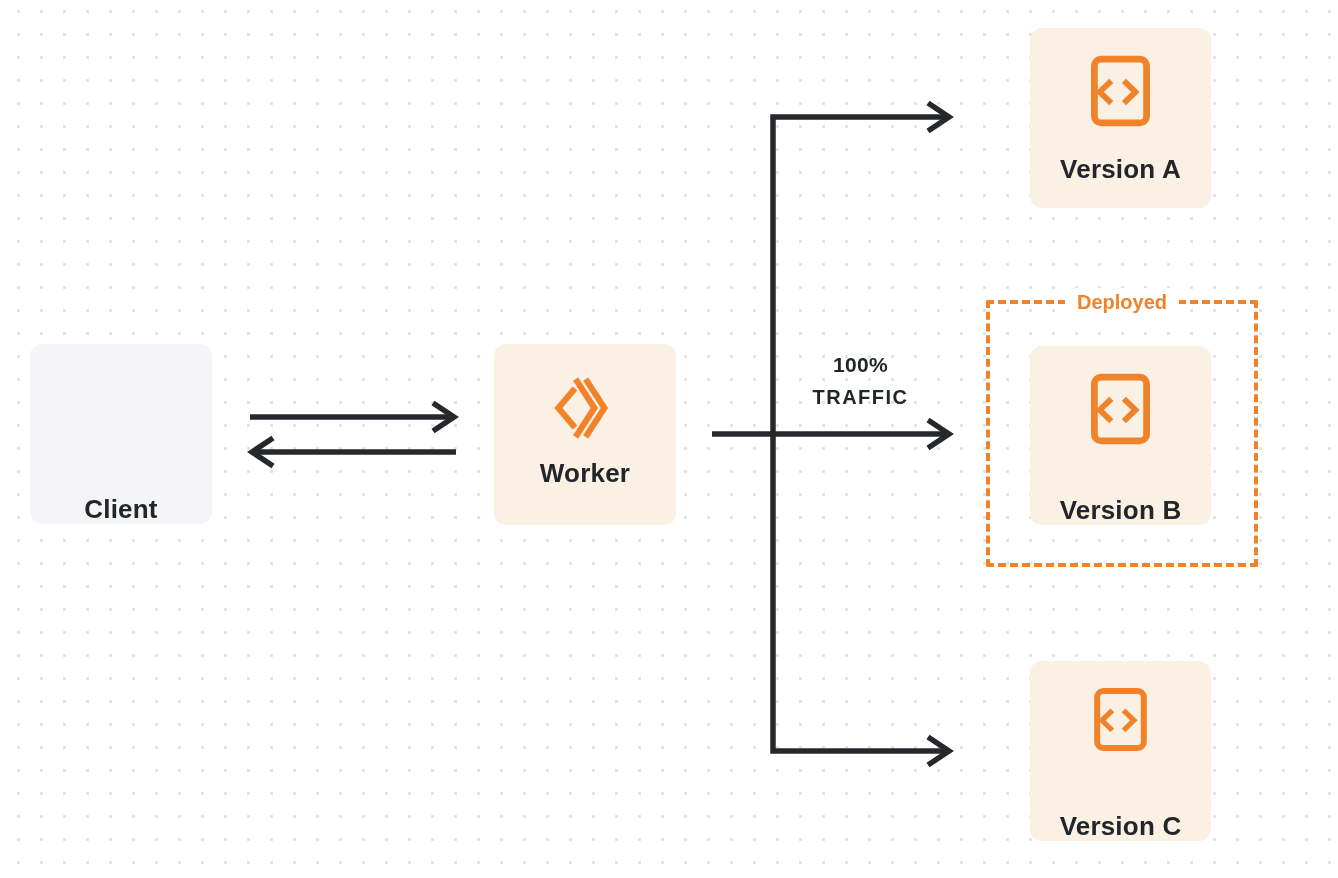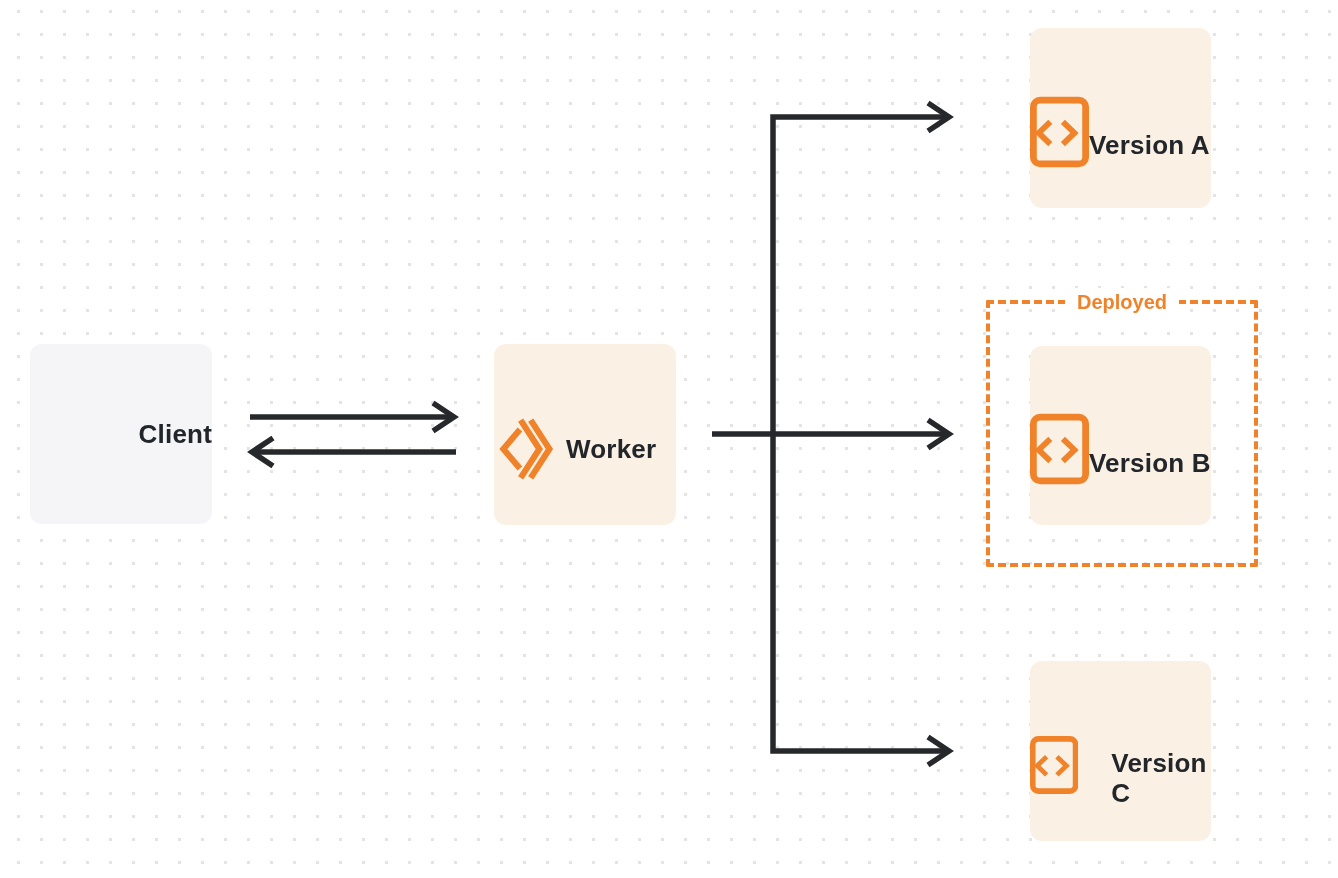--- a/index.html
+++ b/index.html
@@ -30,20 +30,21 @@
   .arrows {
     position: absolute;
     left: 0; top: 0;
     color: var(--line);
     z-index: 1;
   }
   .node {
     position: absolute;
     border-radius: 12px;
     display: flex;
+    flex-direction: column;
     align-items: center;
     z-index: 2;
   }
   .node-label {
     font-size: 26px;
     font-weight: 700;
     color: var(--ink);
     letter-spacing: 0.2px;
     line-height: 30px;
   }
@@ -52,30 +53,30 @@
     width: 182px; height: 180px;
     background: var(--client-bg);
     justify-content: flex-end;
   }
   .worker-node {
     left: 494px; top: 344px;
     width: 182px; height: 181px;
     background: var(--cream);
     padding-top: 28px;
   }
-  .worker-node .node-label { }
+  .worker-node .node-label { margin-top: 14px; }
   .version-node {
     left: 1030px;
     width: 181px; height: 180px;
     background: var(--cream);
     padding-top: 27px;
   }
   .version-node .node-label { margin-top: 27px; }
   .version-a { top: 28px; }
-  .version-b { top: 346px; height: 179px; }
+  .version-b { top: 346px; height: 179px; justify-content: space-between; }
   .version-c { top: 661px; gap: 33px; }
   .orange-icon { color: var(--accent); display: block; }
   .deployed-box {
     position: absolute;
     left: 986px; top: 300px;
     width: 272px; height: 267px;
     border: 4px dashed var(--accent);
     border-radius: 2px;
     z-index: 1;
   }
@@ -134,20 +135,24 @@
         <path d="M51 10 L77 50 L51 90"></path>
       </g>
     </svg>
     <span class="node-label">Worker</span>
   </div>
 
   <div class="deployed-box">
     <span class="deployed-label">Deployed</span>
   </div>
 
+  <div class="traffic-label">
+    <div class="traffic-line1">100%</div>
+    <div class="traffic-line2">TRAFFIC</div>
+  </div>
 
   <div class="node version-node version-a">
     <svg class="orange-icon" width="59" height="72" viewBox="0 0 61 73">
       <rect x="3.5" y="3.5" width="54" height="66" rx="7" fill="none" stroke="currentColor" stroke-width="7"></rect>
       <g stroke="currentColor" stroke-width="6" fill="none" stroke-linecap="butt" stroke-linejoin="miter">
         <path d="M21 26 L9 37.5 L21 49"></path>
         <path d="M34 26 L46 37.5 L34 49"></path>
       </g>
     </svg>
     <span class="node-label">Version A</span>

